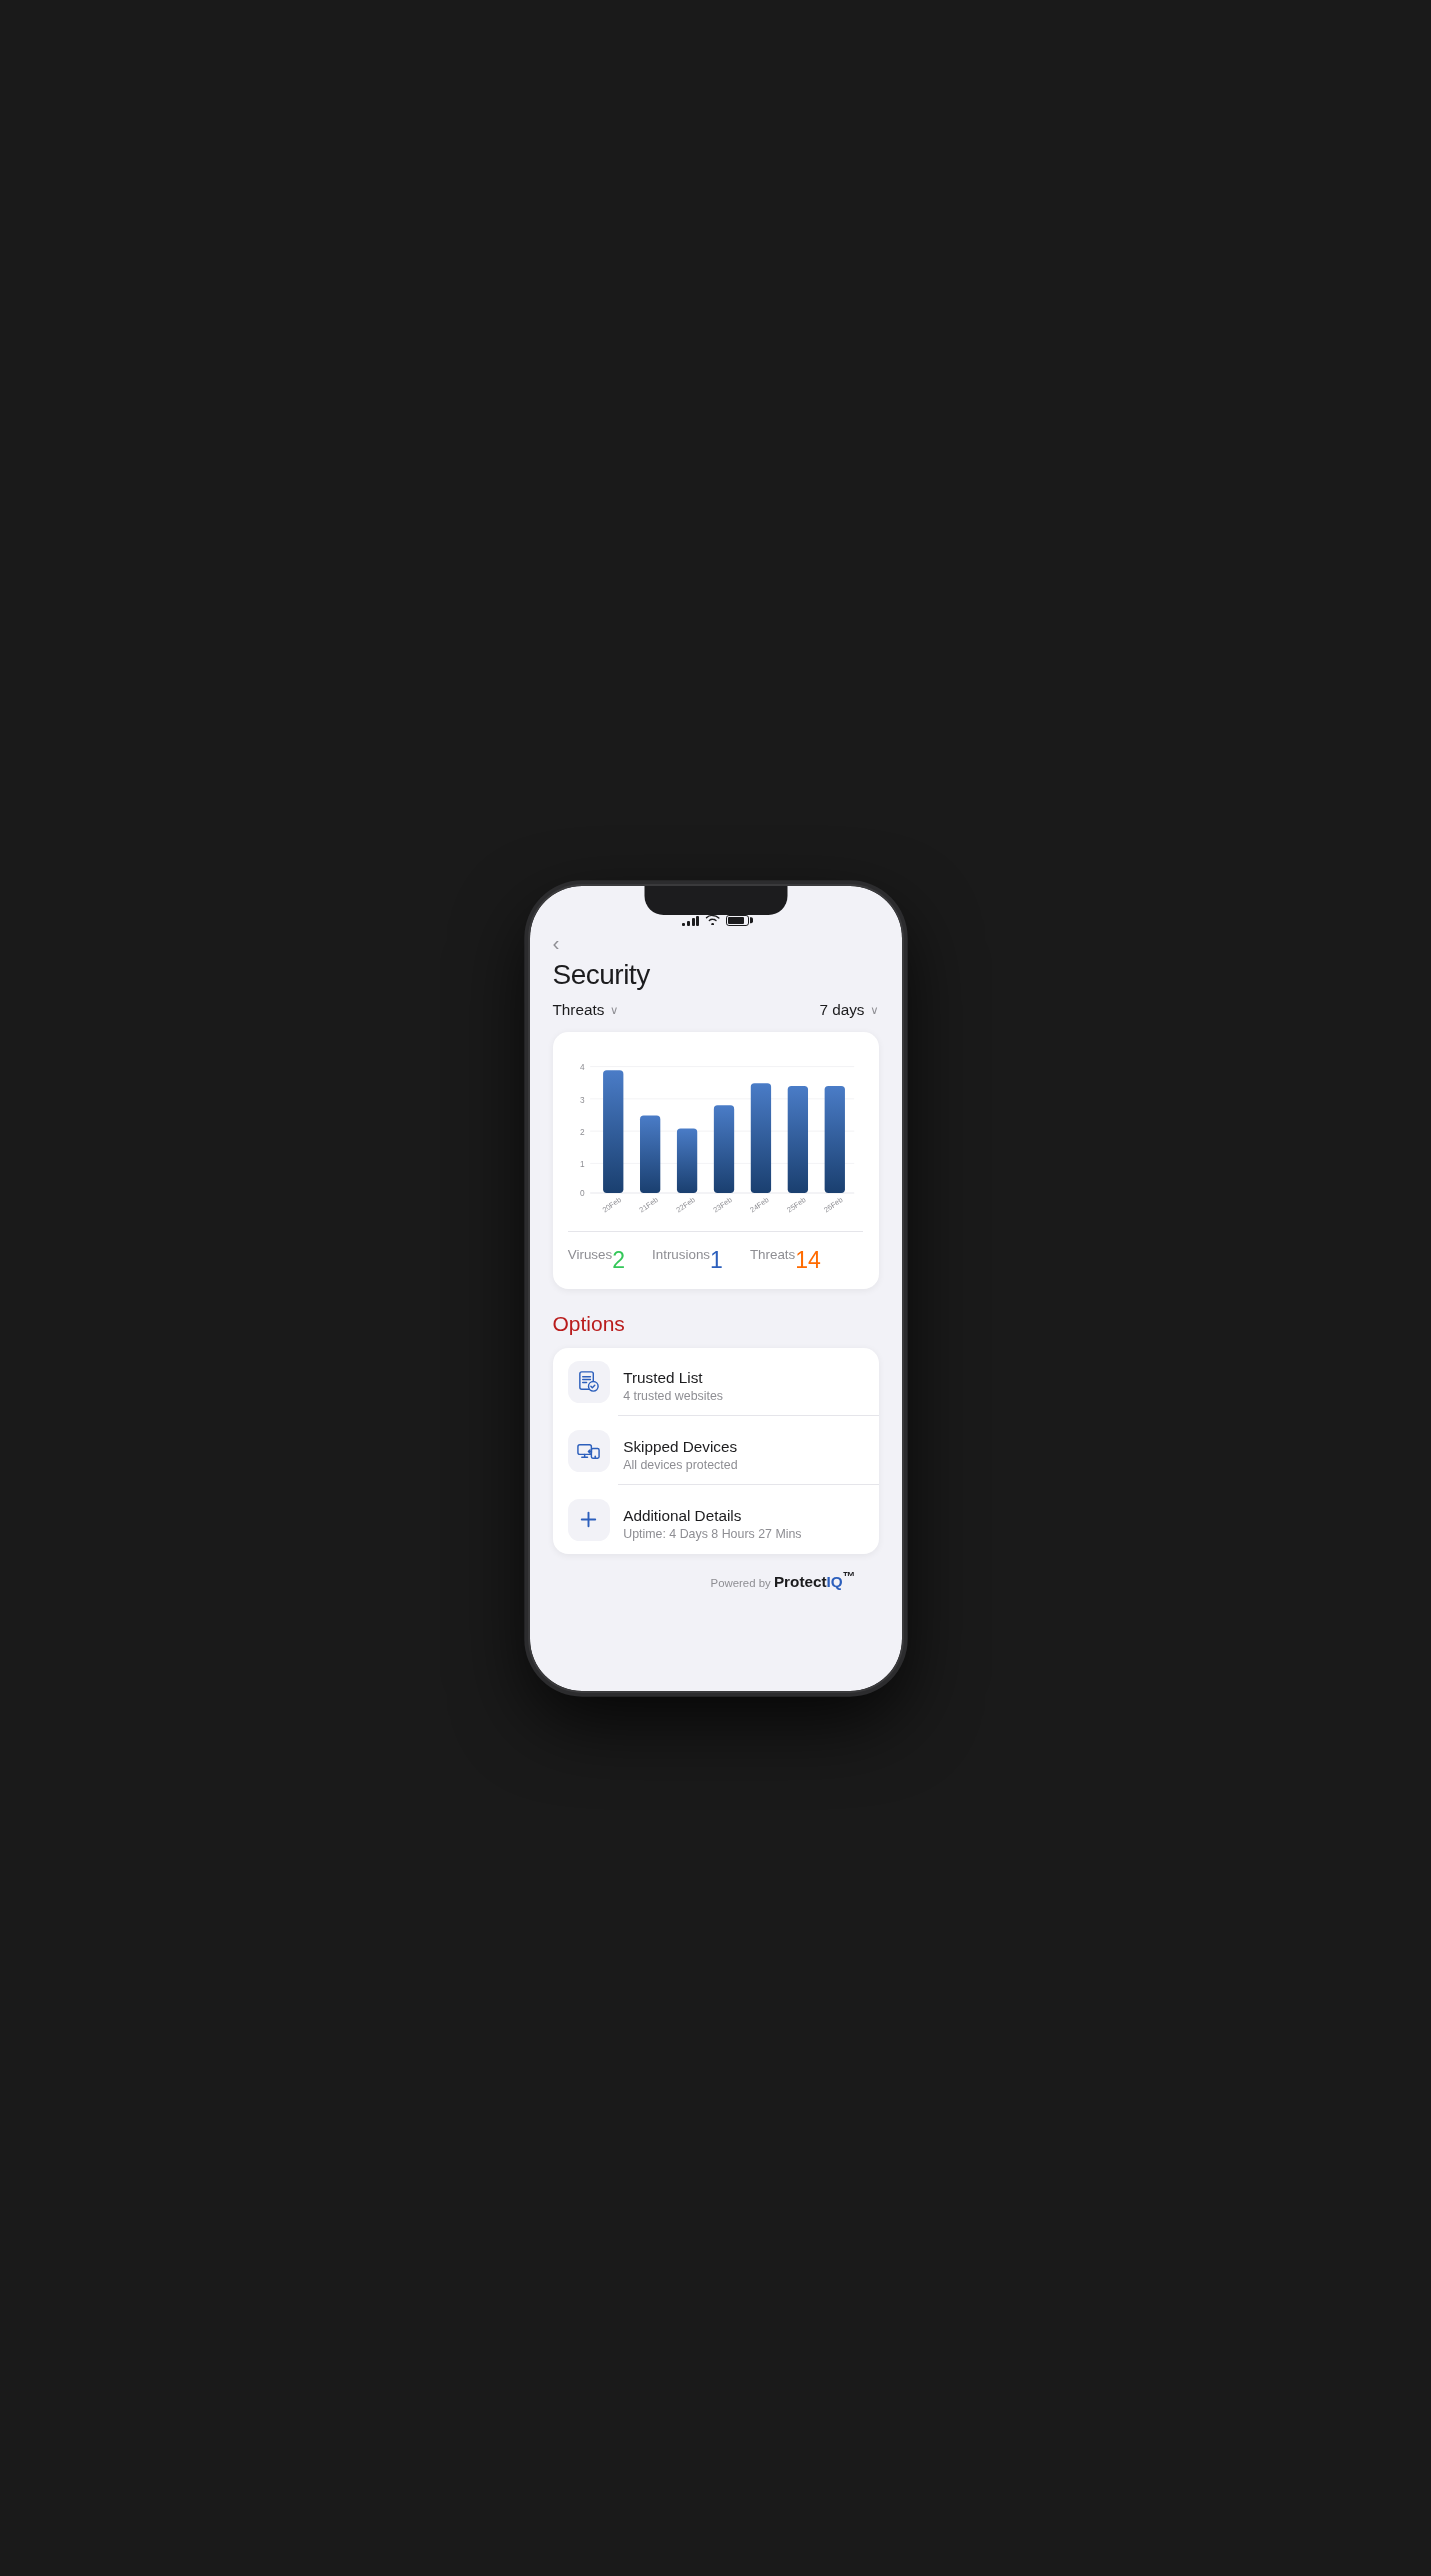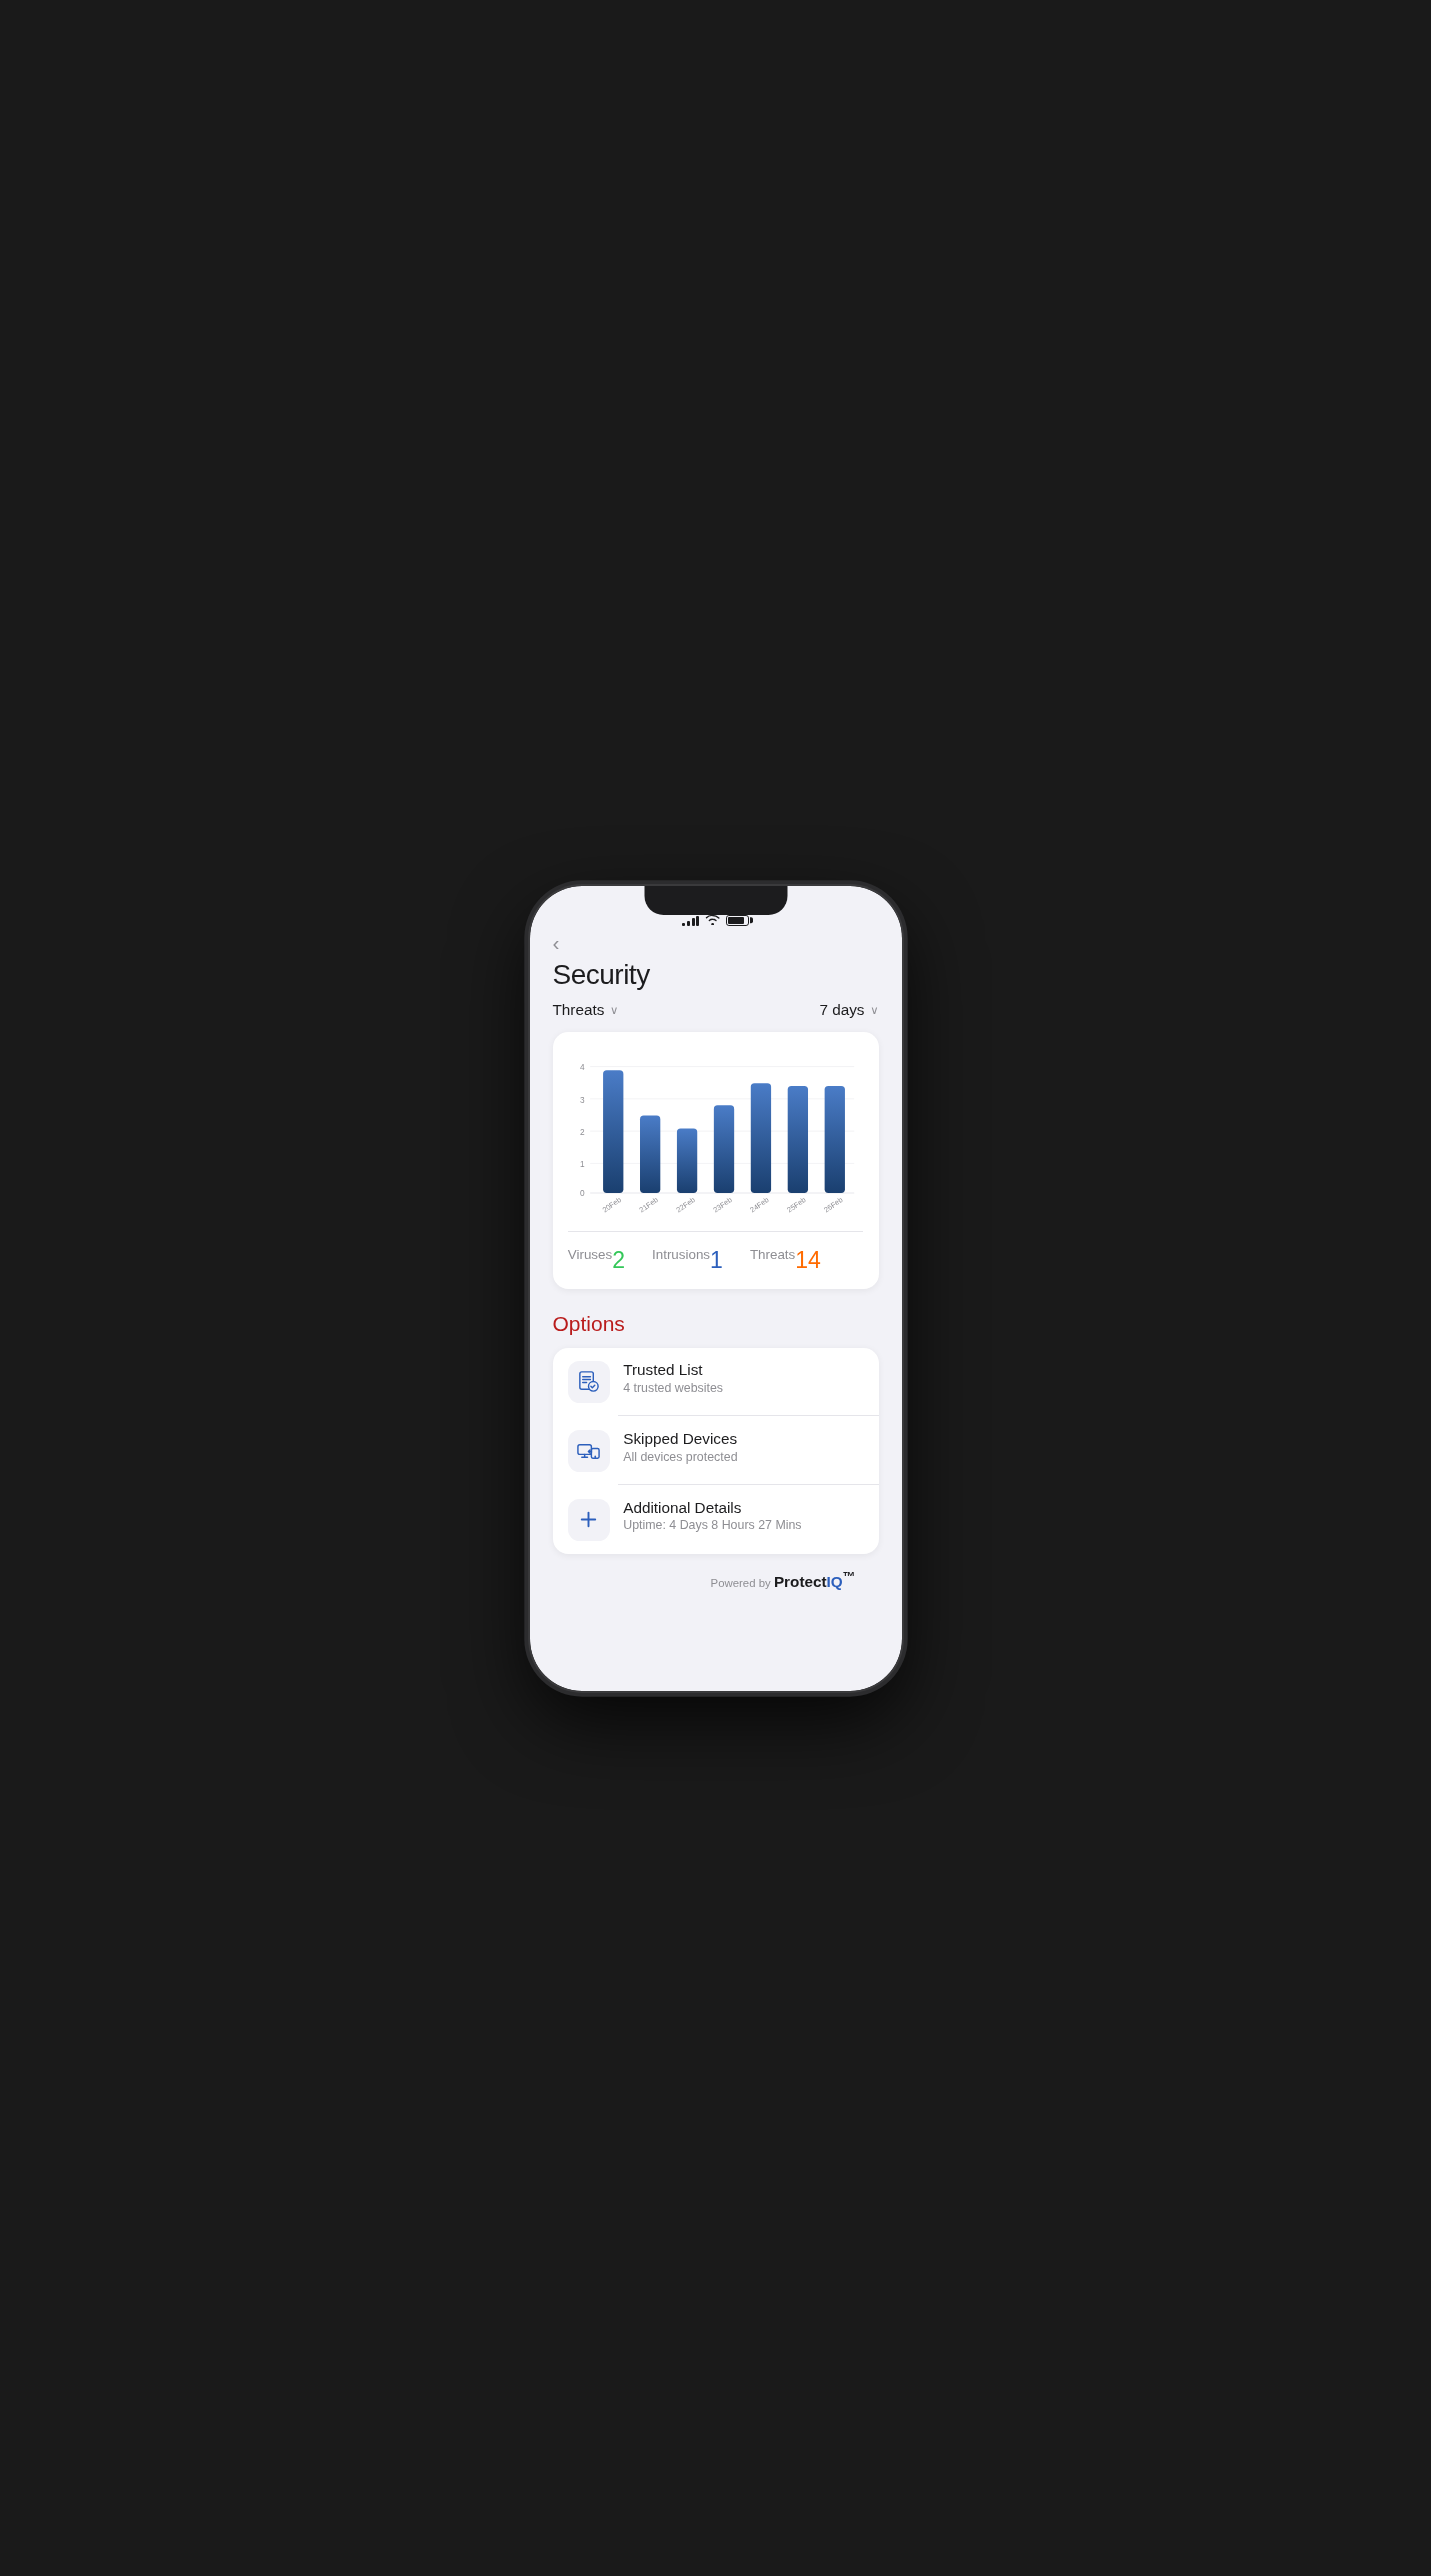--- a/index.html
+++ b/index.html
@@ -251,21 +251,21 @@
 
     .options-card {
       background: white;
       border-radius: 15.3px;
       overflow: hidden;
       box-shadow: 0 1.9px 7.6px rgba(0,0,0,0.06);
     }
 
     .option-item {
       display: flex;
-      align-items: flex-start;
+      align-items: flex-end;
       padding: 13.4px 15.3px;
       gap: 13.4px;
       cursor: pointer;
       position: relative;
     }
 
     .option-item:not(:last-child)::after {
       content: '';
       position: absolute;
       bottom: 0;

